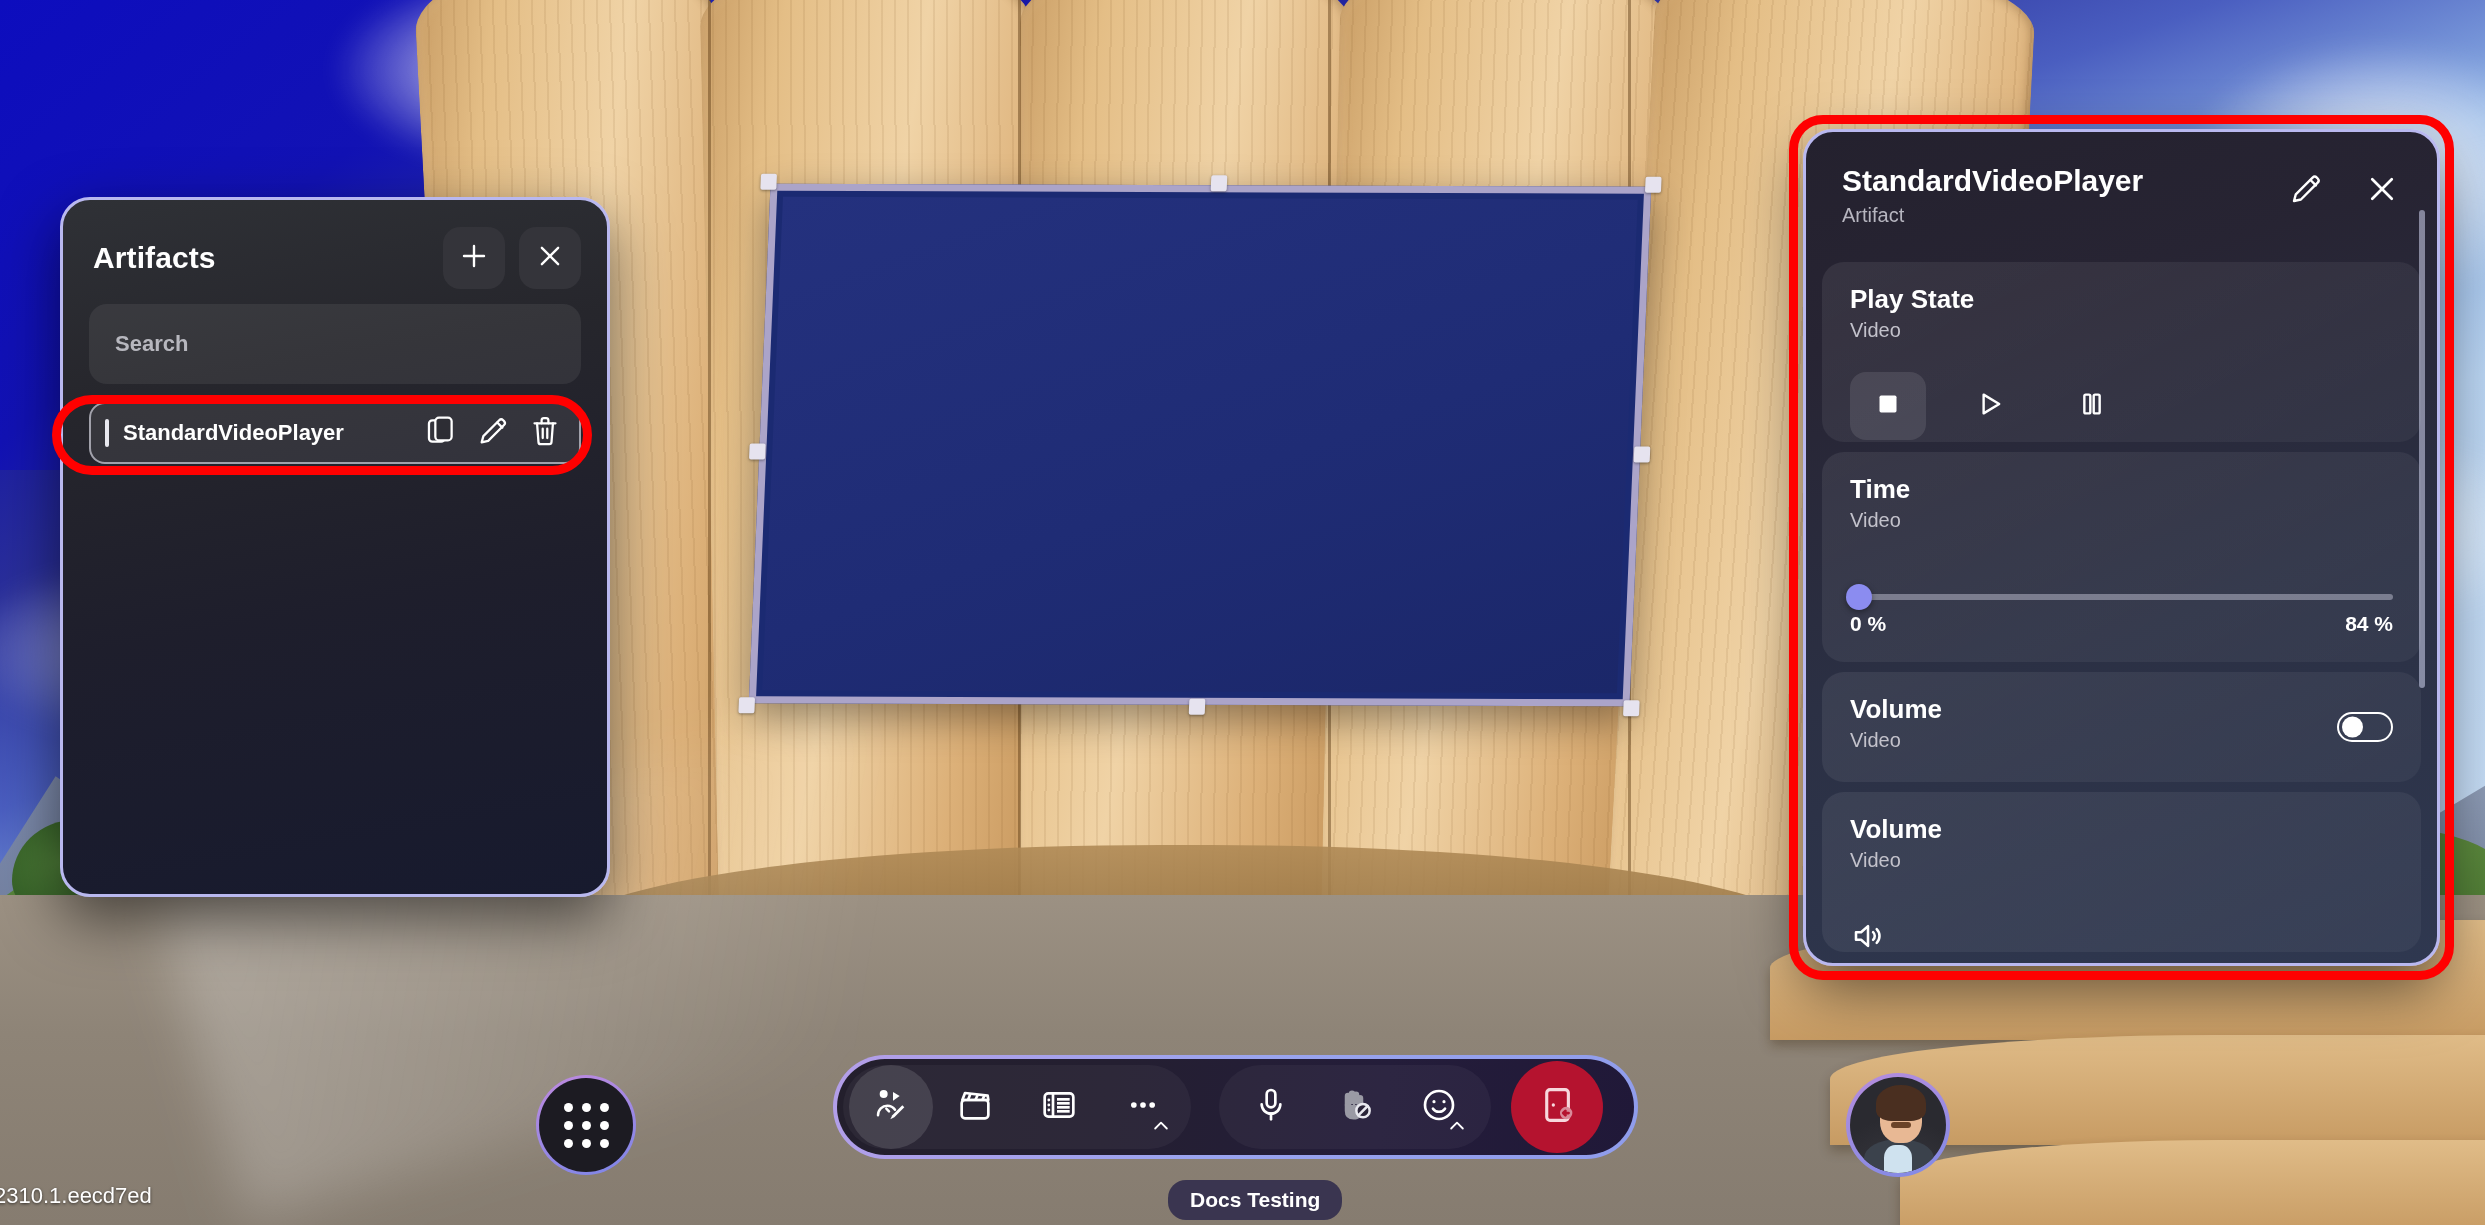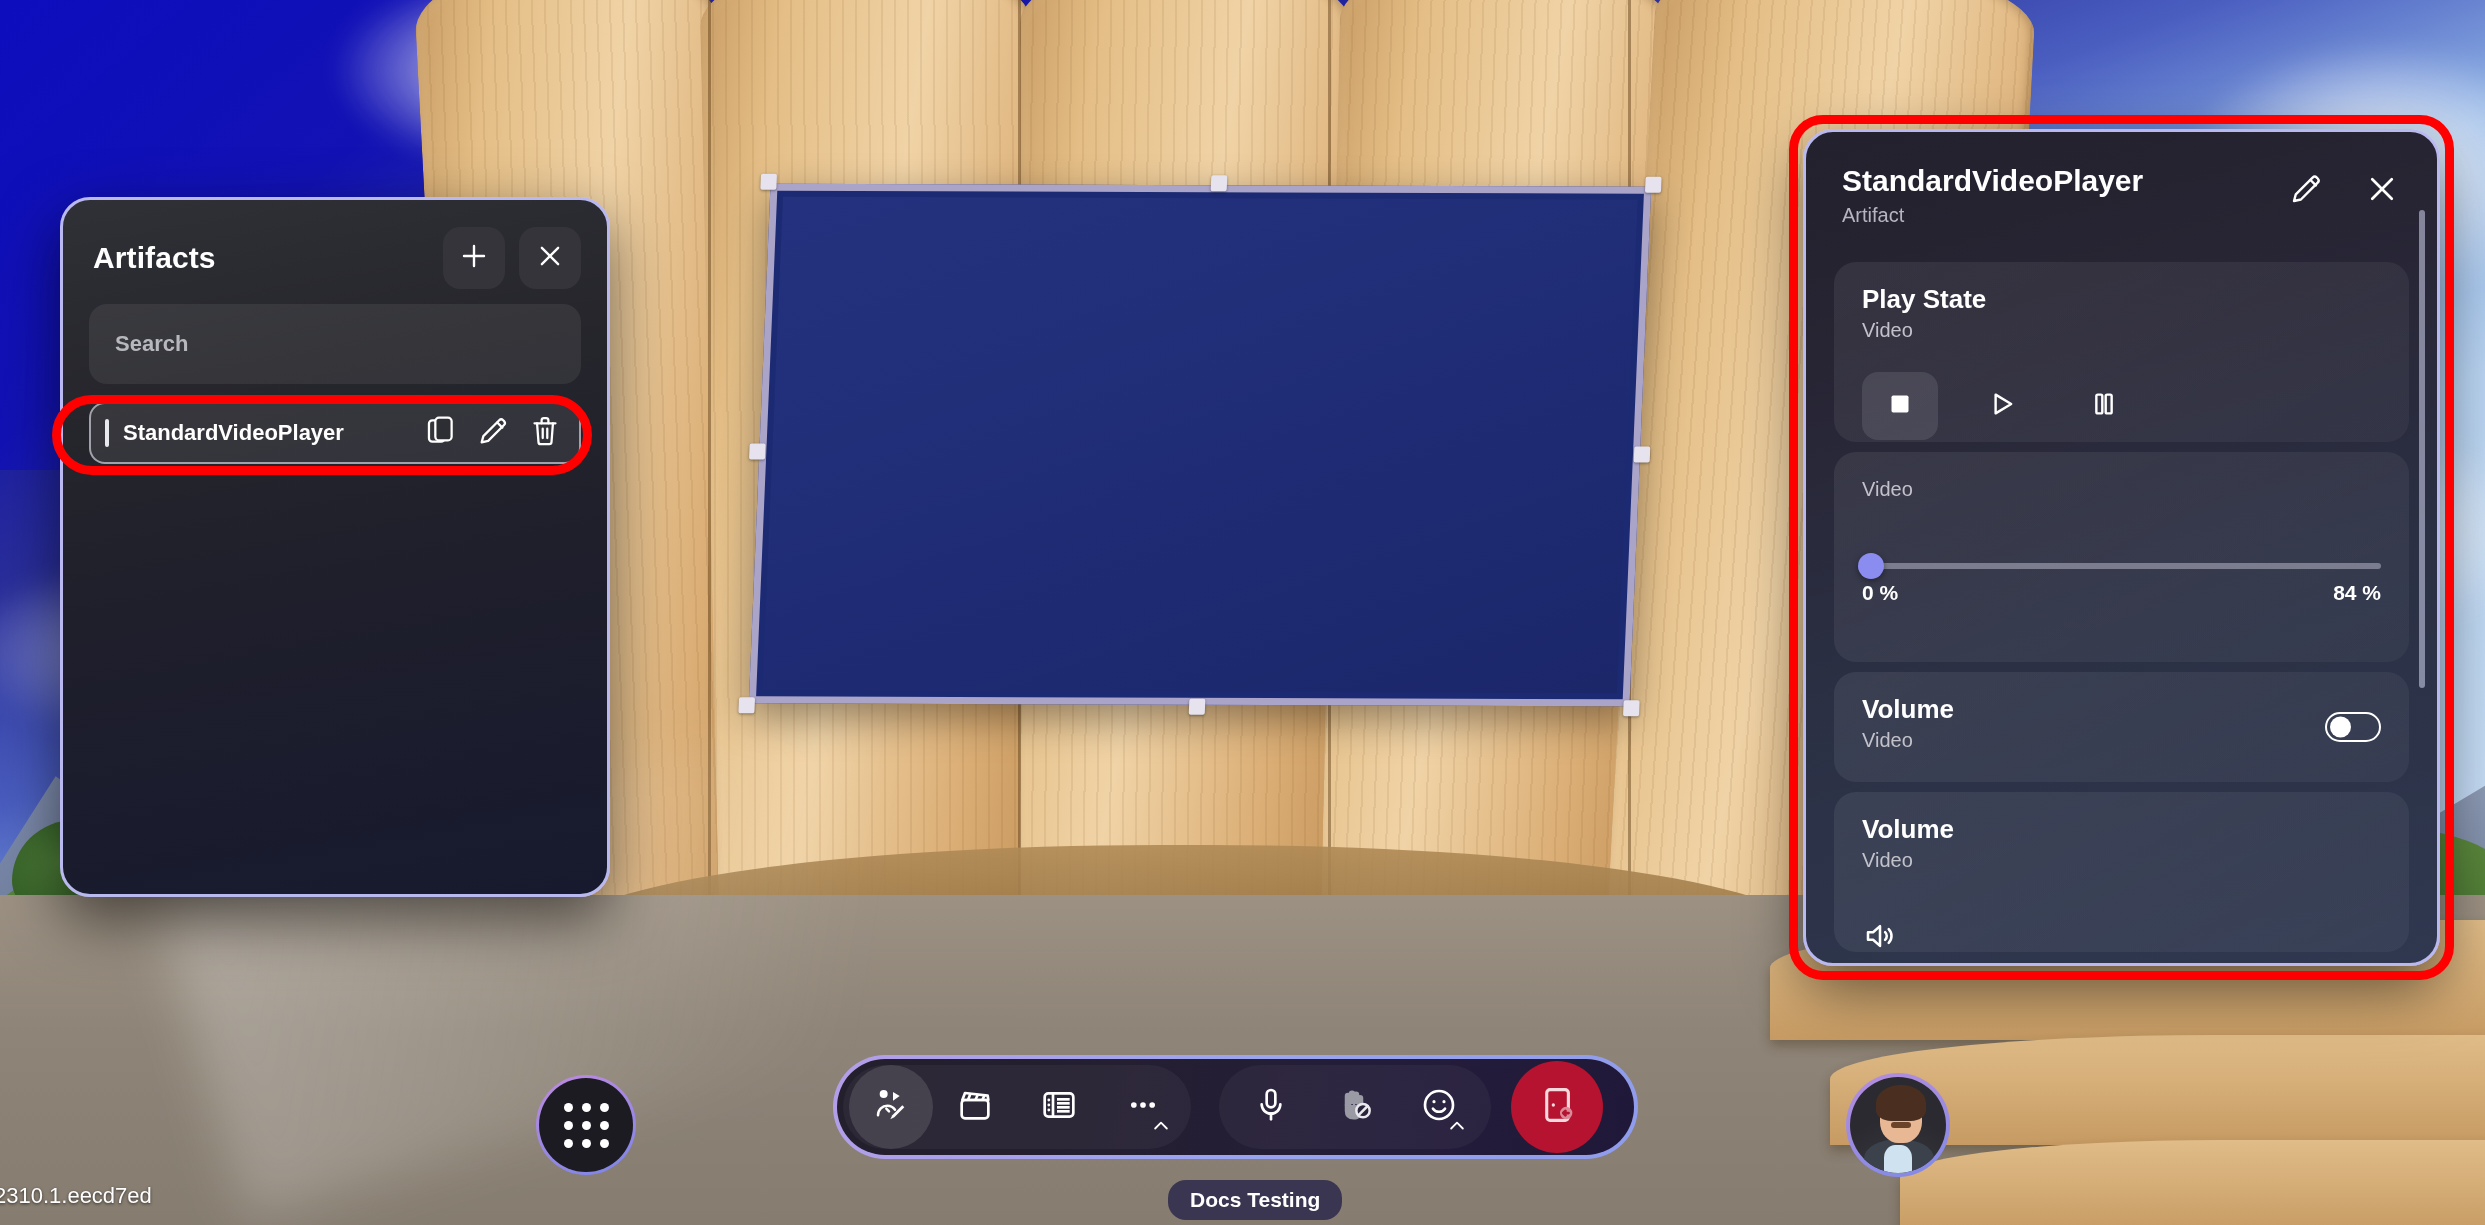--- a/index.html
+++ b/index.html
@@ -153,21 +153,21 @@
     left: 1803px; top: 129px; width: 637px; height: 837px;
     background: linear-gradient(165deg, #24212e 0%, #272433 22%, #2b3044 58%, #2f3850 100%);
   }
   .pp-header { padding: 32px 34px 18px 36px; display: flex; align-items: flex-start; justify-content: space-between; }
   .pp-title { font-size: 30px; font-weight: 700; color: #fff; line-height: 1.12; }
   .pp-sub { font-size: 20px; color: #b6b5bf; margin-top: 6px; }
   .pp-head-actions { display: flex; gap: 34px; align-items: center; padding-top: 6px; }
   .pp-head-actions .hb { cursor: pointer; display: flex; align-items: center; justify-content: center; width: 42px; height: 42px; }
   .pp-head-actions svg { width: 36px; height: 36px; }
 
-  .pp-scroll { position: absolute; left: 0; right: 0; top: 130px; bottom: 0; padding: 0 28px; overflow: hidden; }
+  .pp-scroll { position: absolute; left: 0; right: 0; top: 130px; bottom: 0; padding: 0 16px; overflow: hidden; }
   .card {
     border-radius: 22px;
     background: linear-gradient(150deg, rgba(255,255,255,.075), rgba(255,255,255,.045));
     margin-bottom: 10px;
     padding: 22px 28px 24px 28px;
     position: relative;
   }
   .card-title { font-size: 26px; font-weight: 700; color: #fff; }
   .card-sub { font-size: 20px; color: #c3c2cb; margin-top: 4px; }
 
@@ -464,20 +464,21 @@
               <svg viewBox="0 0 24 24" fill="none" stroke="#ffffff" stroke-width="1.7" stroke-linejoin="round">
                 <rect x="6.6" y="5.4" width="4.2" height="13.2" rx="1"></rect>
                 <rect x="13.2" y="5.4" width="4.2" height="13.2" rx="1"></rect>
               </svg>
             </span>
           </div>
         </div>
       </div>
 
       <div class="card" style="height:210px;">
+        <div class="card-title">Time</div>
         <div class="card-sub">Video</div>
         <div class="slider-wrap">
           <div class="slider-track">
             <div class="slider-thumb" id="time-thumb" style="left: 0%;"></div>
           </div>
           <div class="slider-labels">
             <span>0 %</span>
             <span>84 %</span>
           </div>
         </div>

